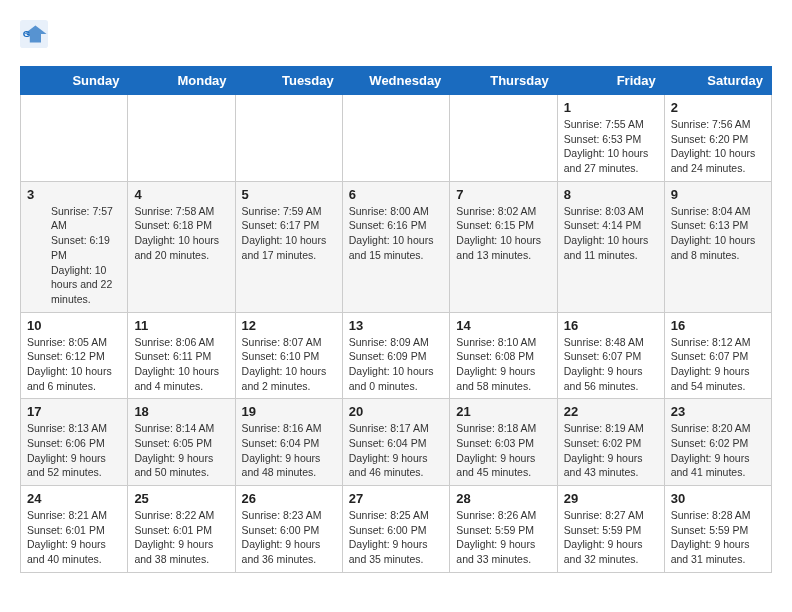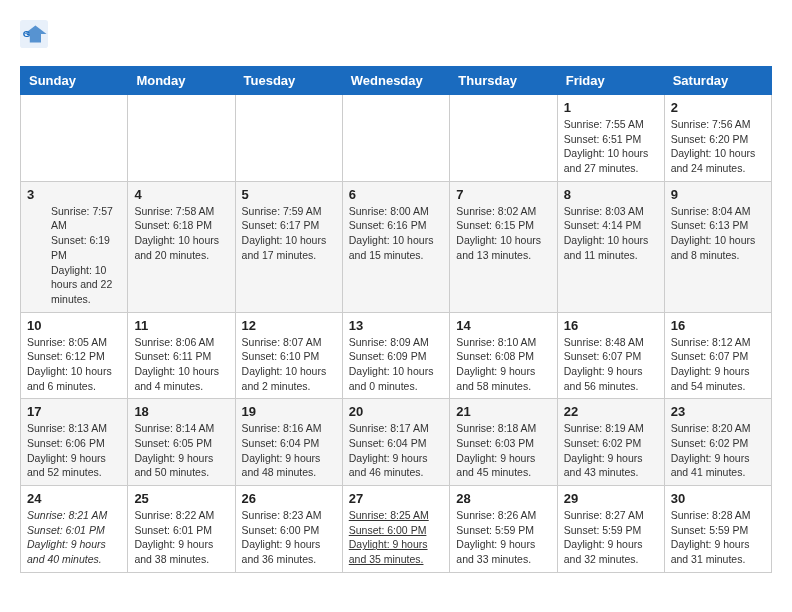--- a/index.html
+++ b/index.html
@@ -48,21 +48,21 @@
       align-items: flex-start;
       margin-bottom: 8px;
     }
     .calendar {
       width: 100%;
       border-collapse: collapse;
     }
     .calendar th {
       background: #1a6bbf;
       color: #fff;
-      text-align: left;
+      text-align: right;
       padding: 6px 8px;
       font-size: 13px;
       border: 1px solid #1a6bbf;
     }
     .calendar td {
       vertical-align: top;
       border: 1px solid #ccc;
       padding: 5px 6px;
       width: 108px;
       min-height: 80px;
@@ -123,21 +123,21 @@
   <tbody id="calendar-body">
       <tr>
         <td class="empty-cell"></td>
         <td class="empty-cell"></td>
         <td class="empty-cell"></td>
         <td class="empty-cell"></td>
         <td class="empty-cell"></td>
         <td>
           <div class="day-num">1</div>
           <div class="day-info" style="white-space: pre-line;">Sunrise: 7:55 AM
-Sunset: 6:51 PM
+Sunset: 6:53 PM
 Daylight: 10 hours and 27 minutes.</div>
         </td>
         <td>
           <div class="day-num">2</div>
           <div class="day-info" style="white-space: pre-line;">Sunrise: 7:56 AM
 Sunset: 6:20 PM
 Daylight: 10 hours and 24 minutes.</div>
         </td>
       </tr>
       <tr>
@@ -268,39 +268,39 @@
         <td>
           <div class="day-num">23</div>
           <div class="day-info" style="white-space: pre-line;">Sunrise: 8:20 AM
 Sunset: 6:02 PM
 Daylight: 9 hours and 41 minutes.</div>
         </td>
       </tr>
       <tr>
         <td>
           <div class="day-num">24</div>
-          <div class="day-info" style="white-space: pre-line; font-style: italic;">Sunrise: 8:21 AM
+          <div class="day-info" style="white-space: pre-line;">Sunrise: 8:21 AM
 Sunset: 6:01 PM
 Daylight: 9 hours and 40 minutes.</div>
         </td>
         <td>
           <div class="day-num">25</div>
           <div class="day-info" style="white-space: pre-line;">Sunrise: 8:22 AM
 Sunset: 6:01 PM
 Daylight: 9 hours and 38 minutes.</div>
         </td>
         <td>
           <div class="day-num">26</div>
           <div class="day-info" style="white-space: pre-line;">Sunrise: 8:23 AM
 Sunset: 6:00 PM
 Daylight: 9 hours and 36 minutes.</div>
         </td>
         <td>
           <div class="day-num">27</div>
-          <div class="day-info" style="white-space: pre-line; text-decoration: underline;">Sunrise: 8:25 AM
+          <div class="day-info" style="white-space: pre-line;">Sunrise: 8:25 AM
 Sunset: 6:00 PM
 Daylight: 9 hours and 35 minutes.</div>
         </td>
         <td>
           <div class="day-num">28</div>
           <div class="day-info" style="white-space: pre-line;">Sunrise: 8:26 AM
 Sunset: 5:59 PM
 Daylight: 9 hours and 33 minutes.</div>
         </td>
         <td>

